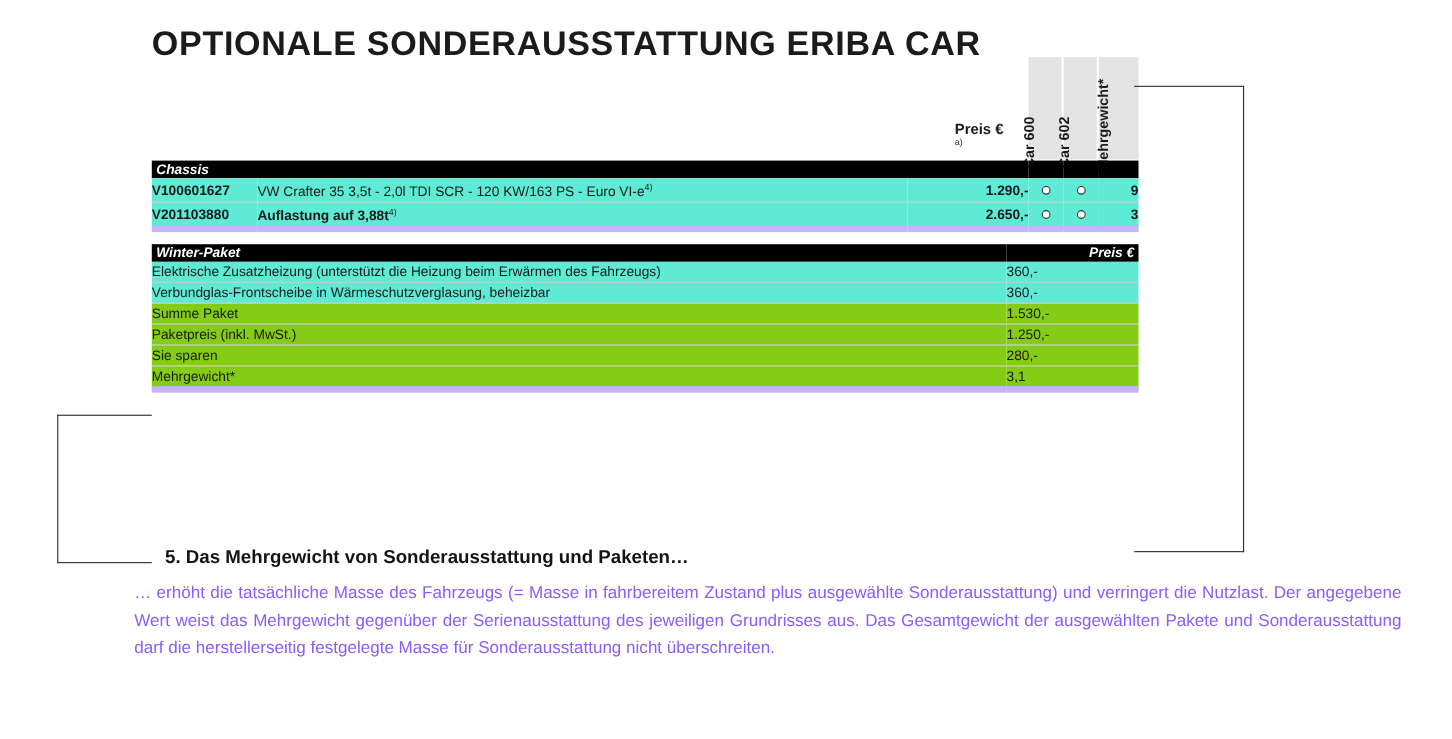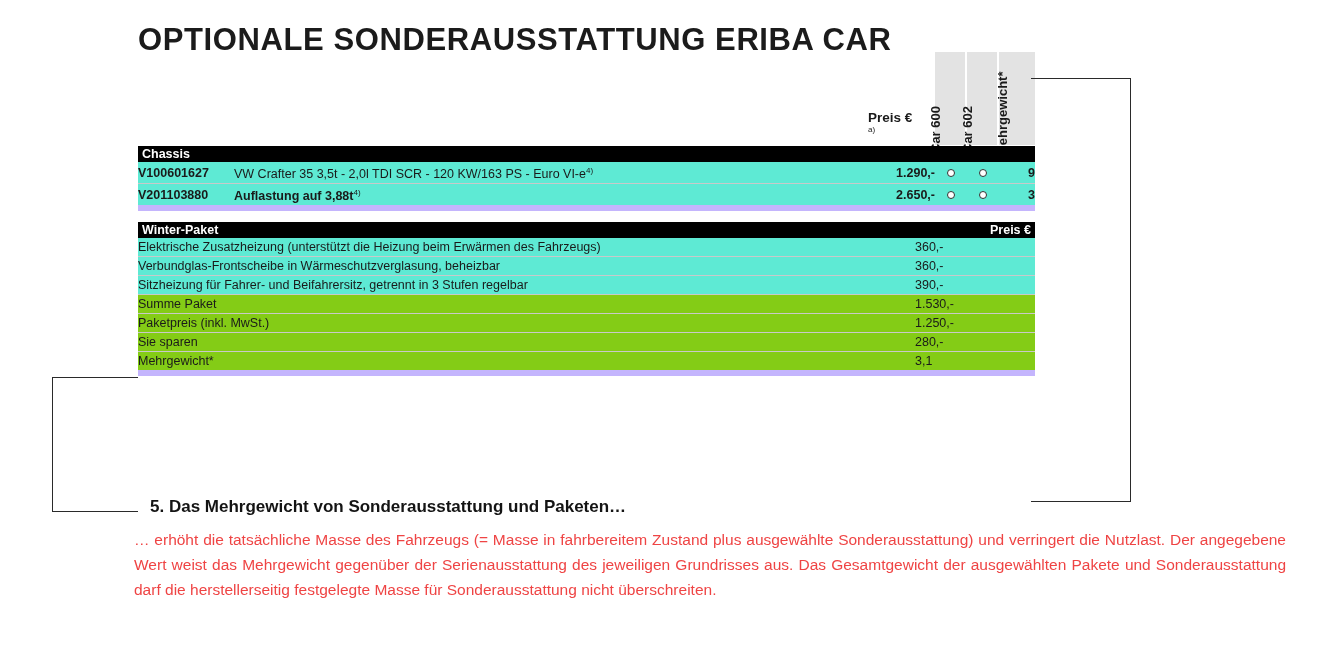--- a/index.html
+++ b/index.html
@@ -93,20 +93,21 @@
   .tbl-chassis { top: 146px; }
   .tbl-winter  { top: 222px; }
 
   tr.hdr td {
     background: #000000;
     color: #ffffff;
     font-weight: 700;
     font-size: 12.5px;
     height: 14px;
     line-height: 16px;
+    font-style: italic;
   }
   tr.hdr td.left  { padding-left: 4px; text-align: left; }
   tr.hdr td.right { padding-right: 4px; text-align: right; }
 
   tr.row td {
     height: 18px;
     line-height: 18px;
     vertical-align: middle;
     border-bottom: 1px solid #c9c9c9;
     background: #5eead4;
@@ -161,26 +162,26 @@
     left: 122px;
     top: 497px;
     font-size: 17px;
     font-weight: 700;
     color: #141414;
     white-space: nowrap;
     margin-left: 28px;
   }
   .fn-body {
     position: absolute;
-    left: 134px;
+    left: 122px;
     top: 527px;
     width: 1152px;
     font-size: 15.5px;
     line-height: 25px;
-    color: #ef4444;
+    color: #8b5cf6;
     text-align: justify;
   }
 </style>
 </head>
 <body>
 
 <div class="page">
 
   <div class="title">OPTIONALE SONDERAUSSTATTUNG ERIBA CAR</div>
 
@@ -236,24 +237,20 @@
       <td class="right" style="width:120px">Preis €</td>
     </tr>
     <tr class="row">
       <td class="c-desc-w">Elektrische Zusatzheizung (unterstützt die Heizung beim Erwärmen des Fahrzeugs)</td>
       <td class="c-price-w">360,-</td>
     </tr>
     <tr class="row">
       <td class="c-desc-w">Verbundglas-Frontscheibe in Wärmeschutzverglasung, beheizbar</td>
       <td class="c-price-w">360,-</td>
     </tr>
-    <tr class="row">
-      <td class="c-desc-w">Sitzheizung für Fahrer- und Beifahrersitz, getrennt in 3 Stufen regelbar</td>
-      <td class="c-price-w">390,-</td>
-    </tr>
     <tr class="row shade">
       <td class="c-desc-w">Summe Paket</td>
       <td class="c-price-w">1.530,-</td>
     </tr>
     <tr class="row shade">
       <td class="c-desc-w">Paketpreis (inkl. MwSt.)</td>
       <td class="c-price-w">1.250,-</td>
     </tr>
     <tr class="row shade">
       <td class="c-desc-w">Sie sparen</td>

